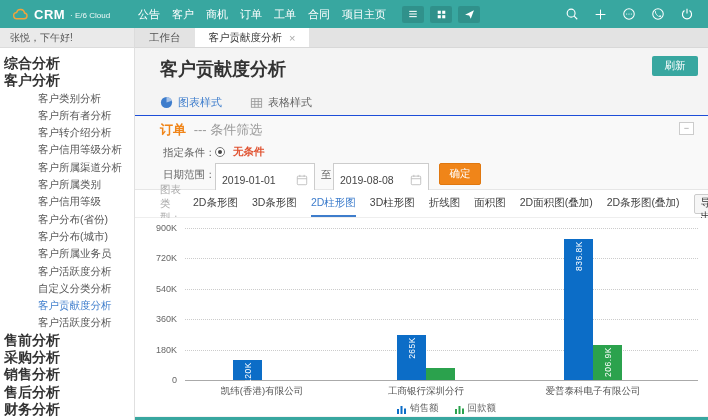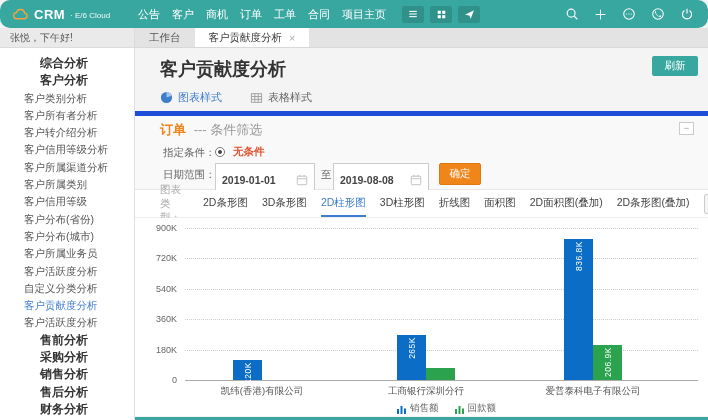--- a/index.html
+++ b/index.html
@@ -2,21 +2,21 @@
 <html><head>
 <meta charset="utf-8">
 <style>
   html,body{margin:0;padding:0;background:#fff;}
   *{box-sizing:border-box;}
   .app{position:relative;width:708px;height:420px;overflow:hidden;
        font-family:"Liberation Sans","DejaVu Sans",sans-serif;color:#333;background:#f4f4f4;}
 
   
   .topbar{position:absolute;left:0;top:0;width:708px;height:28px;background:#38a7a0;
-          display:flex;align-items:center;color:#fff;border-radius:10px;}
+          display:flex;align-items:center;color:#fff;}
   .brand{width:138px;display:flex;align-items:center;gap:5px;padding-left:12px;flex-shrink:0;}
   .brand-name{font-weight:bold;font-size:13px;letter-spacing:.5px;}
   .brand-suffix{font-size:8px;opacity:.92;margin-top:2px;}
   .topnav{display:flex;gap:12px;font-size:11px;}
   .topnav-item{cursor:pointer;white-space:nowrap;}
   .top-tools{display:flex;gap:6px;margin-left:16px;}
   .tool-btn{width:22px;height:17px;background:rgba(0,0,0,.13);border-radius:2px;
             display:flex;align-items:center;justify-content:center;cursor:pointer;}
   .topbar-right{margin-left:auto;display:flex;gap:15px;align-items:center;padding-right:14px;}
   .topbar-right .icon{display:flex;align-items:center;cursor:pointer;}
@@ -27,54 +27,54 @@
             line-height:19px;padding-left:10px;font-size:10px;color:#555;white-space:nowrap;overflow:hidden;}
   .tabbar{position:absolute;left:135px;top:28px;width:573px;height:20px;background:#e3e3e3;
           border-bottom:1px solid #d8d8d8;display:flex;font-size:10.5px;}
   .tab{padding:0 14px;line-height:19px;color:#555;display:flex;gap:7px;align-items:center;cursor:pointer;}
   .tab.active{background:#fff;color:#333;}
   .tab .close{color:#aaa;font-size:11px;line-height:10px;}
 
   
   .sidebar{position:absolute;left:0;top:48px;width:135px;height:372px;background:#fff;
            border-right:1px solid #e0e0e0;padding-top:7px;overflow:hidden;}
-  .side-item{height:17.3px;line-height:17.3px;font-size:10.5px;color:#555;padding-left:24px;
+  .side-item{height:17.3px;line-height:17.3px;font-size:10.5px;color:#555;padding-left:38px;
              cursor:pointer;white-space:nowrap;}
-  .side-item.section{padding-left:40px;color:#333;font-size:12px;font-weight:bold;}
+  .side-item.section{padding-left:4px;color:#333;font-size:14px;font-weight:bold;}
   .side-item.active{color:#3e7dcc;}
 
   
   .main{position:absolute;left:135px;top:48px;width:573px;height:372px;background:#f4f4f4;}
   .page-title{position:absolute;left:25px;top:9px;font-size:18px;font-weight:bold;color:#333;margin:0;}
   .refresh-btn{position:absolute;right:10px;top:8px;width:46px;height:20px;background:#38a7a0;
                color:#fff;border:none;border-radius:2px;font-size:10.5px;cursor:pointer;}
 
   .style-tabs{position:absolute;top:42px;left:0;right:0;height:26px;display:flex;gap:28px;
-              padding-left:25px;align-items:flex-start;border-bottom:5px solid #1d4ed8;}
+              padding-left:25px;align-items:center;border-bottom:1px solid #1d4ed8;}
   .style-tab{display:flex;gap:5px;align-items:center;color:#666;font-size:11px;cursor:pointer;}
   .style-tab.active{color:#3e7dcc;}
 
   .filter-panel{position:absolute;top:68px;left:0;right:0;height:74px;background:#f9f9f9;
                 border-bottom:1px solid #e6e6e6;}
   .filter-header{position:absolute;top:5px;left:25px;font-size:13px;color:#999;}
   .filter-module{color:#f08519;font-weight:bold;margin-right:4px;}
   .filter-collapse{position:absolute;top:6px;right:14px;width:15px;height:13px;border:1px solid #ccc;
                    background:#fff;color:#999;font-size:9px;line-height:11px;text-align:center;cursor:pointer;}
   .form-label{position:absolute;left:28px;font-size:10.5px;color:#666;}
   .cond-row{position:absolute;top:27px;left:0;height:18px;width:100%;}
   .cond-row .form-label{line-height:18px;}
   .cond-value{position:absolute;left:80px;top:0;display:flex;align-items:center;gap:8px;height:18px;}
   .radio{width:10px;height:10px;border:1px solid #777;border-radius:50%;position:relative;background:#fff;}
   .radio::after{content:"";position:absolute;left:2px;top:2px;width:4px;height:4px;background:#444;border-radius:50%;}
   .cond-option{color:#e0512f;font-size:10.5px;font-weight:bold;}
   .date-row{position:absolute;top:47px;left:0;height:22px;width:100%;}
   .date-row .form-label{line-height:22px;}
   .date-input{position:absolute;top:0;height:22px;background:#fff;border:1px solid #ccc;
               font-size:10.5px;color:#444;padding:16px 6px;display:flex;align-items:center;
-              justify-content:space-between;cursor:text;font-weight:bold;}
+              justify-content:space-between;cursor:text;}
   .date-from{left:80px;width:100px;}
   .to-label{position:absolute;left:186px;line-height:22px;color:#666;font-size:10.5px;}
   .date-to{left:198px;width:96px;}
   .confirm-btn{position:absolute;left:304px;top:0;width:42px;height:22px;background:#f08519;
                border:1px solid #e07810;color:#fff;font-size:10.5px;border-radius:2px;cursor:pointer;}
 
   .charttype-row{position:absolute;top:142px;left:0;right:0;height:28px;background:#fff;
                  border-bottom:1px solid #eee;display:flex;align-items:center;padding-left:25px;}
   .ct-label{color:#aaa;font-size:10.5px;margin-right:12px;}
   .ct-option{font-size:10.5px;color:#444;margin-right:14px;height:100%;display:flex;align-items:center;
@@ -284,21 +284,21 @@
                 <line x1="9.5" y1="1" x2="9.5" y2="3.5"></line>
               </svg>
           </span>
         </span>
         <button class="confirm-btn">确定</button>
       </div>
     </section>
 
     <div class="charttype-row">
       <span class="ct-label">图表类型：</span>
-      <span id="ctOptions" style="display:flex;height:100%;margin-left:10px;">
+      <span id="ctOptions" style="display:flex;height:100%;">
           <span class="ct-option">2D条形图</span>
           <span class="ct-option">3D条形图</span>
           <span class="ct-option active">2D柱形图</span>
           <span class="ct-option">3D柱形图</span>
           <span class="ct-option">折线图</span>
           <span class="ct-option">面积图</span>
           <span class="ct-option">2D面积图(叠加)</span>
           <span class="ct-option">2D条形图(叠加)</span>
         </span>
       <button class="export-btn">导出</button>

